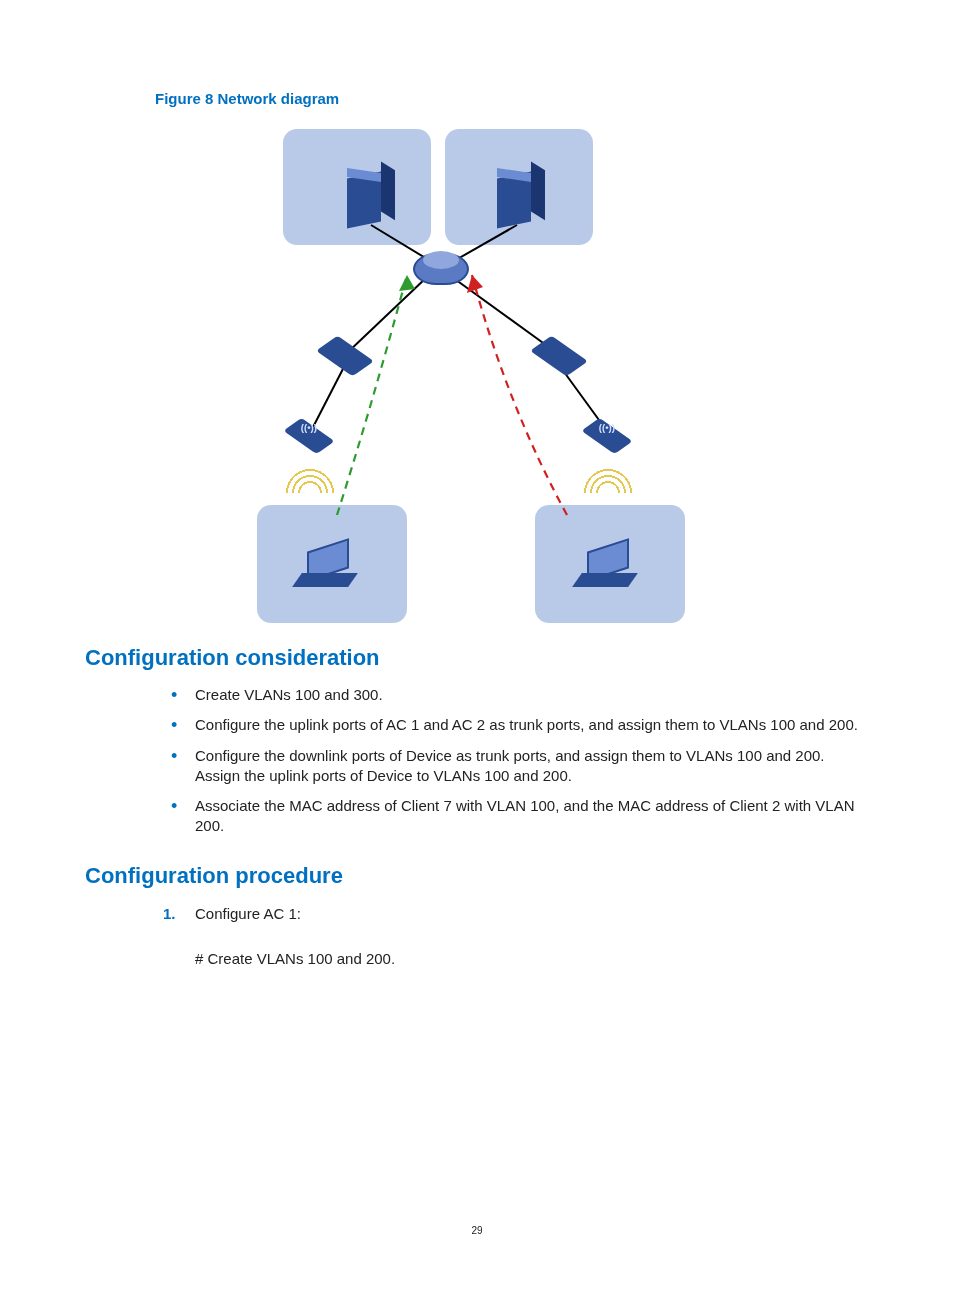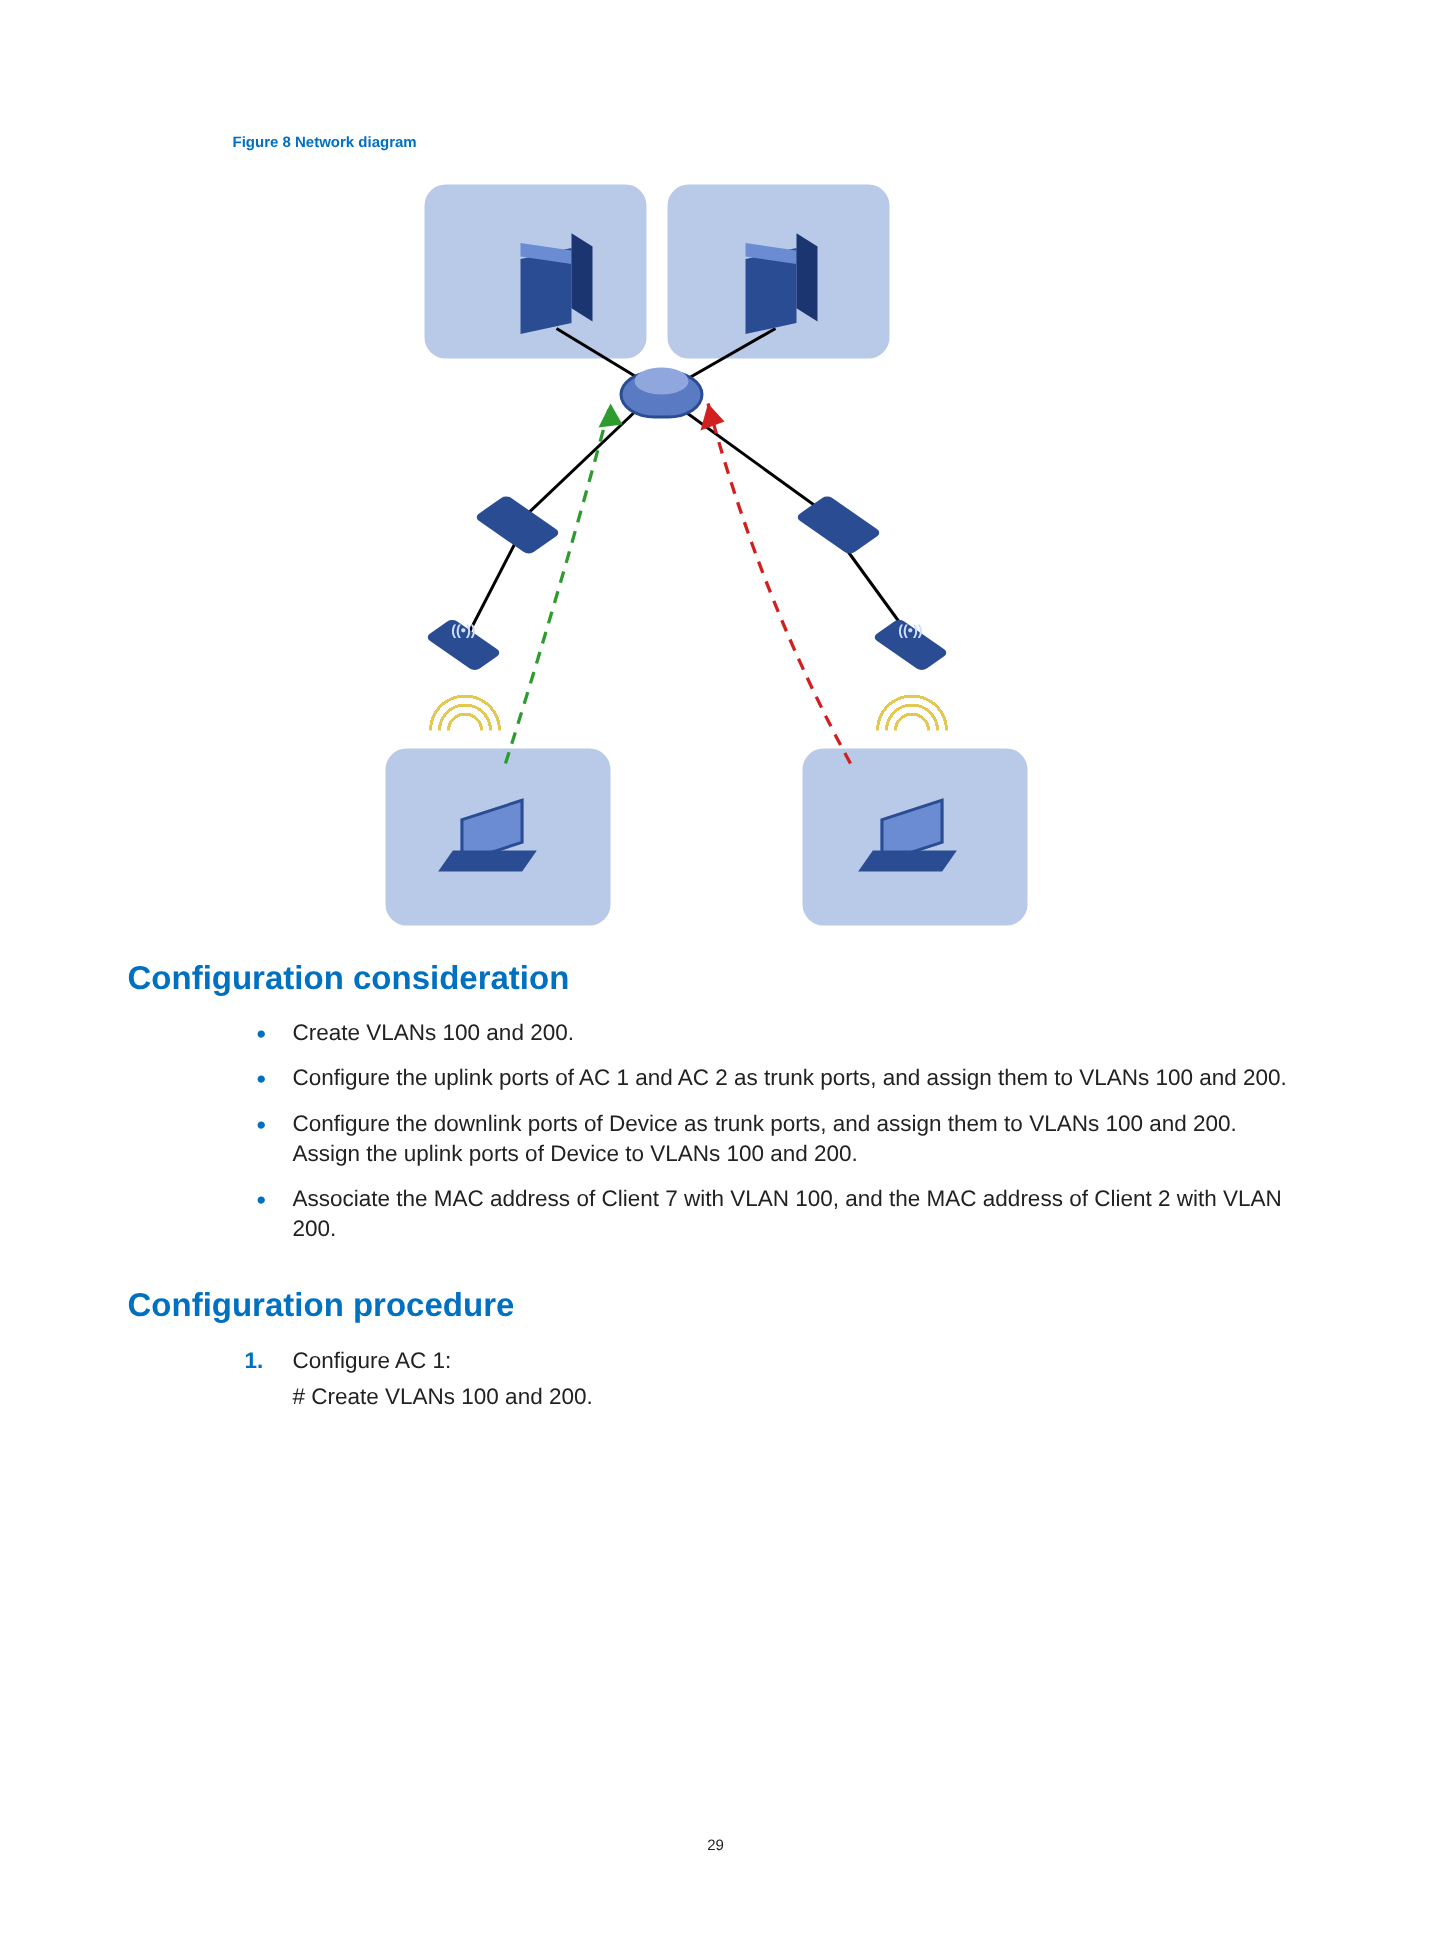--- a/index.html
+++ b/index.html
@@ -12,21 +12,21 @@
   .page {
     width: 954px;
     height: 1296px;
     position: relative;
     box-sizing: border-box;
     padding: 90px 85px 60px 85px;
   }
   .fig-caption {
     color: #0070c0;
     font-weight: bold;
-    font-size: 10px;
+    font-size: 15px;
     margin-left: 70px;
     margin-bottom: 18px;
   }
   .diagram-wrap {
     width: 100%;
     display: flex;
     justify-content: center;
     margin-bottom: 30px;
   }
   .diagram {
@@ -190,21 +190,21 @@
     font-size: 15px;
     line-height: 1.5;
   }
   ol.steps li .num {
     position: absolute;
     left: 8px; top: 4px;
     color: #0070c0;
     font-weight: bold;
   }
   .step-body p {
-    margin: 2px 0;
+    margin: 23px 0;
   }
   .gap {
     height: 110px;
   }
   .page-num {
     position: absolute;
     bottom: 60px;
     left: 0; right: 0;
     text-align: center;
     font-size: 10px;
@@ -257,21 +257,21 @@
       <div class="laptop lap2">
         <div class="screen"></div>
           <div class="base"></div>
       </div>
     </div>
   </div>
 
   <h3 class="section">Configuration consideration</h3>
 
   <ul class="bullets">
-    <li>Create VLANs 100 and 200.</li>
+    <li>Create VLANs 100 and 300.</li>
     <li>Configure the uplink ports of AC 1 and AC 2 as trunk ports, and assign them to VLANs 100 and 200.</li>
     <li>Configure the downlink ports of Device as trunk ports, and assign them to VLANs 100 and 200. Assign the uplink ports of Device to VLANs 100 and 200.</li>
     <li>Associate the MAC address of Client 7 with VLAN 100, and the MAC address of Client 2 with VLAN 200.</li>
   </ul>
 
   <h3 class="section">Configuration procedure</h3>
 
   <ol class="steps">
     <li>
       <span class="num">1.</span>

